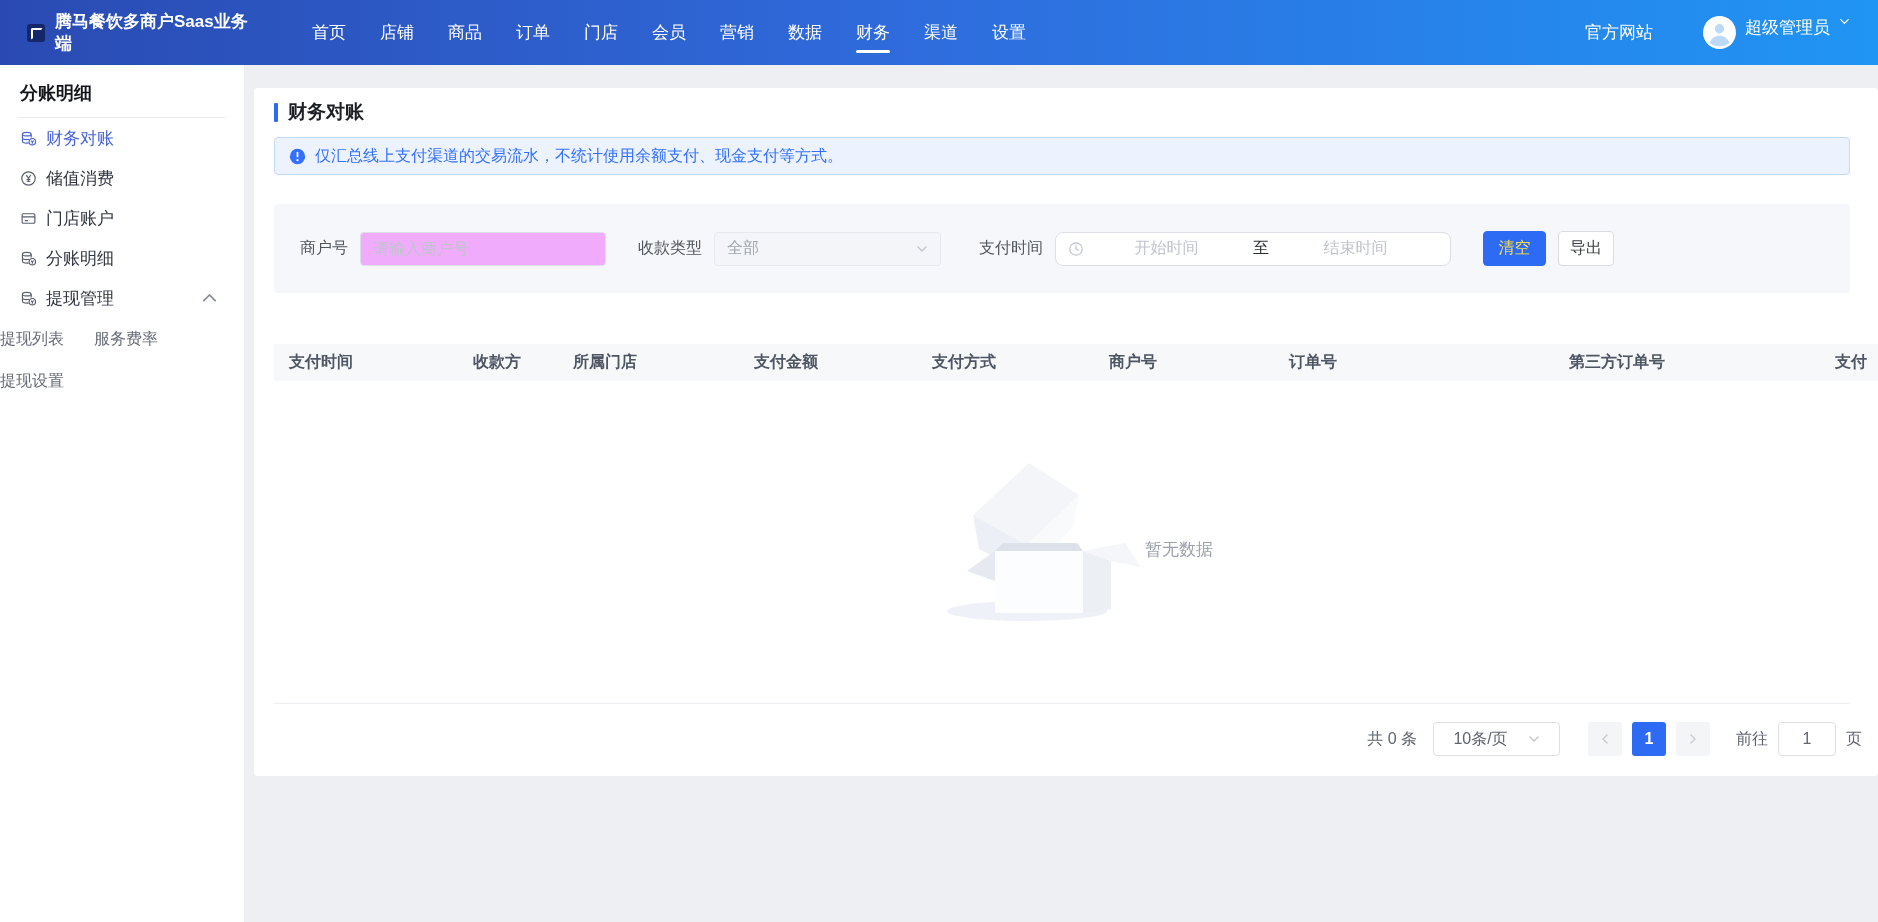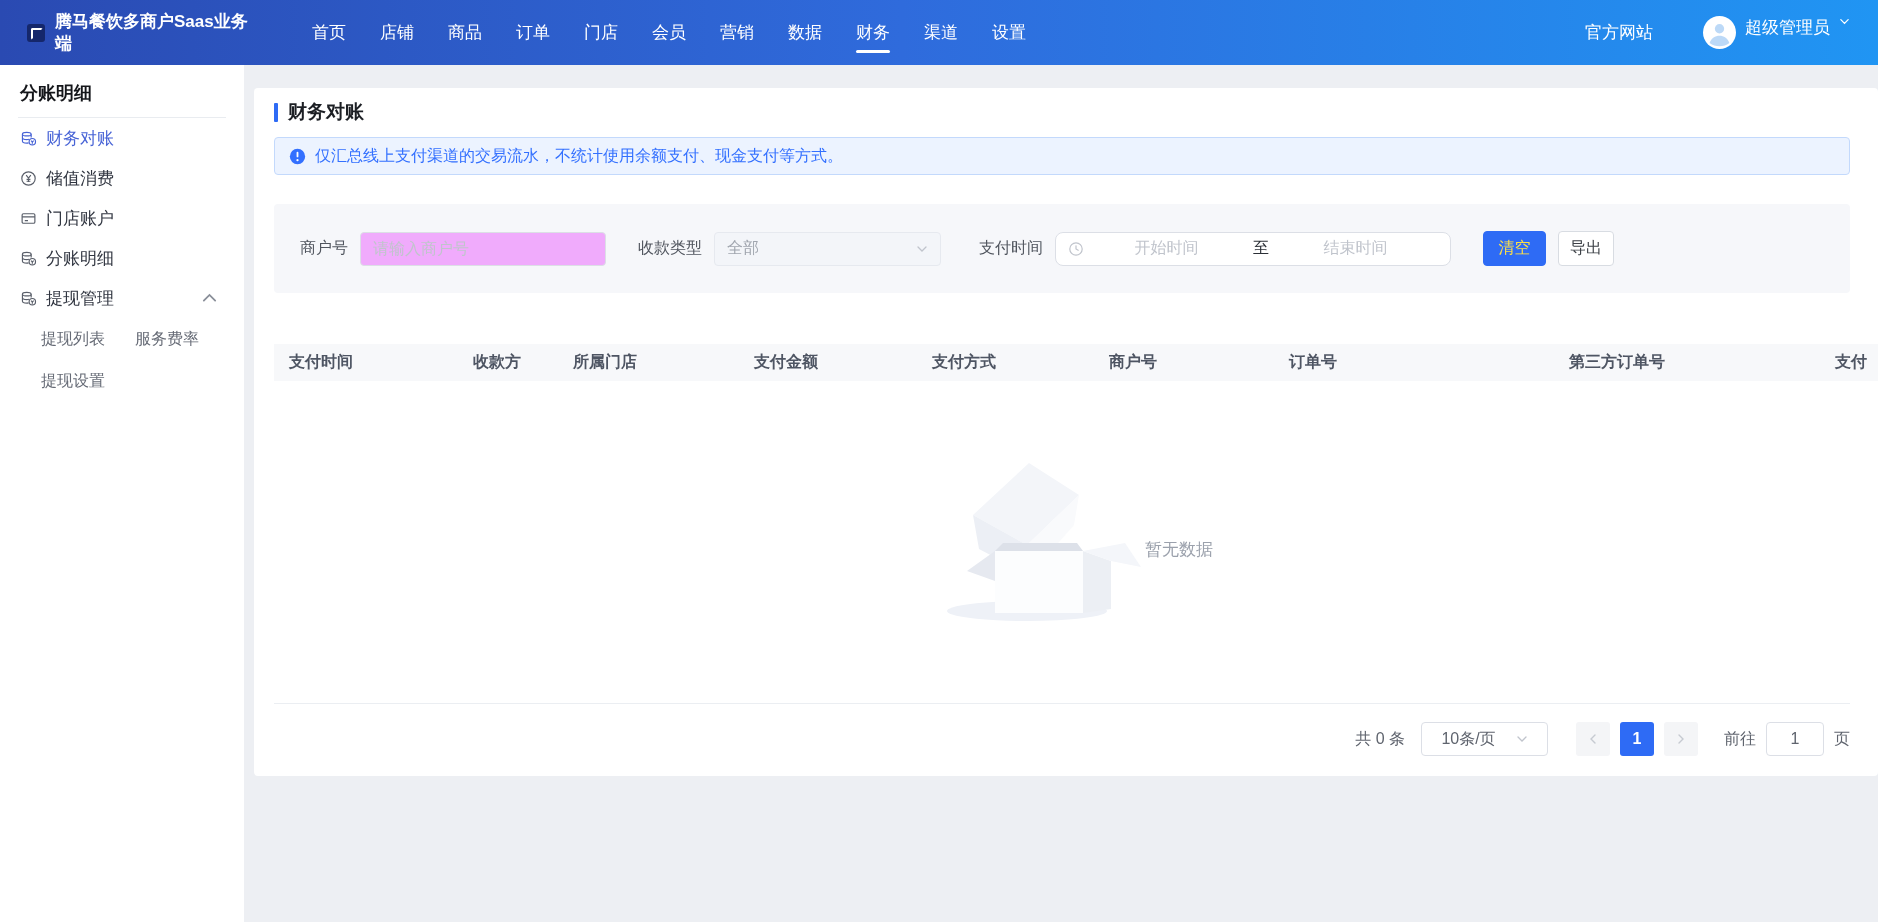--- a/index.html
+++ b/index.html
@@ -29,21 +29,21 @@
   .sidebar { width:244px; background:#fff; padding-top:18px; flex:none; }
   .sidebar-title { font-size:18px; font-weight:bold; color:#14161a; padding-left:20px; line-height:20px; }
   .sidebar-divider { border-top:1px solid #e9ecf0; margin:14px 18px 0 18px; }
   .side-item { height:40px; display:flex; align-items:center; gap:9px; padding-left:20px;
                font-size:17px; color:#303540; cursor:pointer; }
   .side-item .side-icon { width:17px; height:17px; color:#5a5f6a; display:inline-flex; }
   .side-item.active { color:#4763d6; }
   .side-item.active .side-icon { color:#4763d6; }
   .side-item svg { width:17px; height:17px; }
   .side-caret { margin-left:auto; margin-right:26px; display:inline-flex; color:#8a8f99; }
-  .sub-grid { display:grid; grid-template-columns:94px auto; padding-left:41px; }
+  .sub-grid { display:grid; grid-template-columns:94px auto; }
   .sub-item { height:42px; line-height:42px; font-size:16px; color:#666b76; cursor:pointer; white-space:nowrap; }
 
   
   .main { flex:1; padding:23px 0 0 10px; min-width:0; }
   .card { background:#fff; border-radius:4px; height:688px; padding:14px 0 0 20px; overflow:hidden; }
 
   .page-title { display:flex; align-items:center; gap:10px; height:20px; }
   .title-bar { width:4px; height:19px; background:#2e6bf5; border-radius:1px; }
   .page-title h2 { font-size:19px; font-weight:bold; color:#1c1f24; }
 
@@ -75,21 +75,21 @@
                   font-size:16px; font-weight:600; color:#4e5563; overflow:hidden; }
   .th { padding-left:15px; flex:none; white-space:nowrap; overflow:hidden; }
 
   .empty-zone { height:322px; display:flex; flex-direction:row; align-items:center; justify-content:center;
                 transform:translateX(-12px); }
   .empty-text { margin-top:14px; font-size:17px; color:#9ba1ac; }
 
   .table-divider { border-top:1px solid #ebeef2; margin-right:28px; }
 
   .pagination { height:70px; display:flex; align-items:center; justify-content:flex-end;
-                padding-right:28px; font-size:16px; color:#5f646e; }
+                padding-right:16px; font-size:16px; color:#5f646e; }
   .pg-total { white-space:nowrap; }
   .pg-size { width:127px; height:34px; border:1px solid #dcdfe6; border-radius:4px; background:#fff;
              display:flex; align-items:center; justify-content:center; gap:20px; margin-left:16px;
              color:#5f646e; cursor:pointer; }
   .pg-size .sel-caret { display:inline-flex; color:#c0c4cc; }
   .pg-btn { width:34px; height:34px; border-radius:3px; background:#f4f5f7; display:flex; align-items:center;
             justify-content:center; color:#c6cad1; cursor:pointer; }
   .pg-prev { margin-left:28px; }
   .pg-page { width:34px; height:34px; border-radius:3px; background:#2e6bf5; color:#fff; font-weight:bold;
              display:flex; align-items:center; justify-content:center; margin-left:10px; cursor:pointer; }

